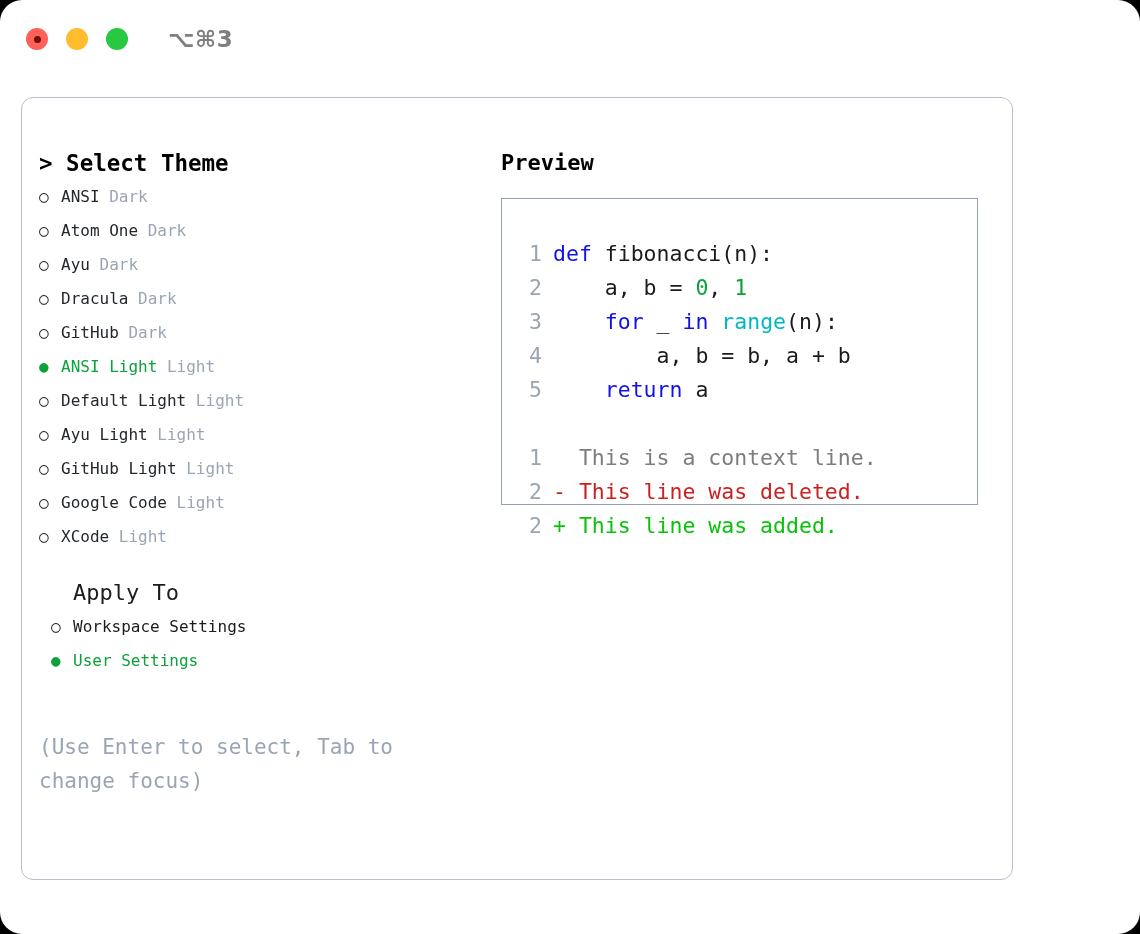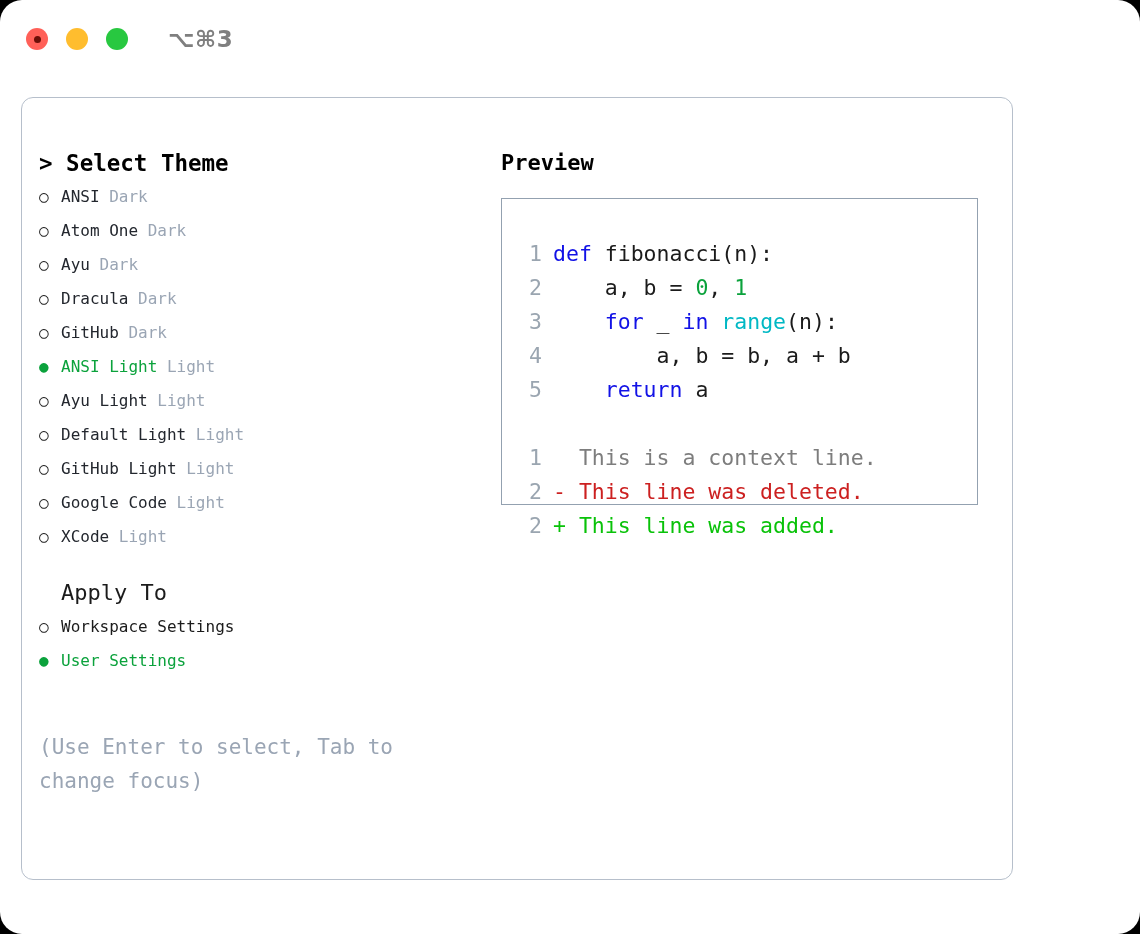--- a/index.html
+++ b/index.html
@@ -102,21 +102,21 @@
     width: 22px;
     text-align: left;
   }
   .theme-name { color: #23272e; }
   .theme-kind { color: #9aa5b4; }
   .row.selected .theme-name,
   .row.selected .marker,
   .row.selected .theme-kind-sel { color: #0ba23c; }
   .row.selected .theme-kind { color: #9aa5b4; }
   .row.selected .marker { color: #0ba23c; }
-  #apply-block { margin-top: 22px; }
+  #apply-block { margin-top: 22px; margin-left: 12px; }
   #apply-header {
     padding-left: 22px;
     font-size: 22px;
     color: #1b1b1b;
     height: 34px;
     line-height: 34px;
   }
   .apply-row.selected span,
   .apply-row.selected .marker { color: #0ba23c; }
   #hint {
@@ -188,22 +188,22 @@
 
       <div id="theme-pane">
         <div class="row" id="theme-header">&gt; Select Theme</div>
         <div id="theme-list">
             <div class="row"><span class="marker">○</span><span class="theme-name">ANSI</span><span class="theme-kind"> Dark</span></div>
             <div class="row"><span class="marker">○</span><span class="theme-name">Atom One</span><span class="theme-kind"> Dark</span></div>
             <div class="row"><span class="marker">○</span><span class="theme-name">Ayu</span><span class="theme-kind"> Dark</span></div>
             <div class="row"><span class="marker">○</span><span class="theme-name">Dracula</span><span class="theme-kind"> Dark</span></div>
             <div class="row"><span class="marker">○</span><span class="theme-name">GitHub</span><span class="theme-kind"> Dark</span></div>
             <div class="row selected"><span class="marker">●</span><span class="theme-name">ANSI Light</span><span class="theme-kind"> Light</span></div>
+            <div class="row"><span class="marker">○</span><span class="theme-name">Default Light</span><span class="theme-kind"> Light</span></div>
             <div class="row"><span class="marker">○</span><span class="theme-name">Ayu Light</span><span class="theme-kind"> Light</span></div>
-            <div class="row"><span class="marker">○</span><span class="theme-name">Default Light</span><span class="theme-kind"> Light</span></div>
             <div class="row"><span class="marker">○</span><span class="theme-name">GitHub Light</span><span class="theme-kind"> Light</span></div>
             <div class="row"><span class="marker">○</span><span class="theme-name">Google Code</span><span class="theme-kind"> Light</span></div>
             <div class="row"><span class="marker">○</span><span class="theme-name">XCode</span><span class="theme-kind"> Light</span></div>
           </div>
 
         <div id="apply-block">
           <div id="apply-header">Apply To</div>
           <div id="apply-list">
               <div class="row apply-row"><span class="marker">○</span><span>Workspace Settings</span></div>
               <div class="row apply-row selected"><span class="marker">●</span><span>User Settings</span></div>

